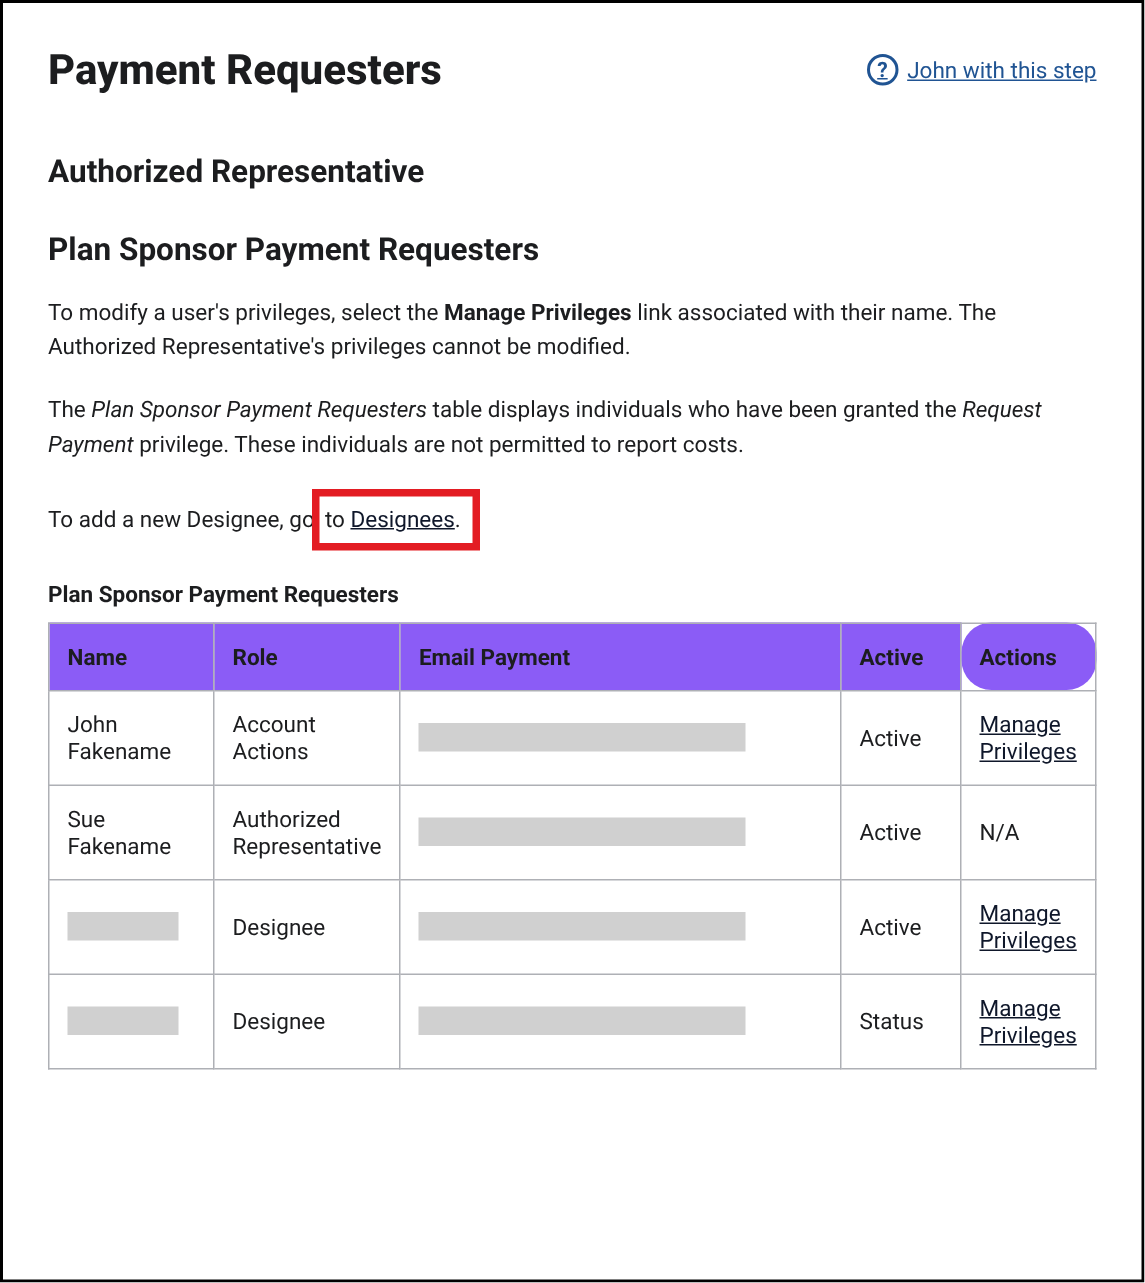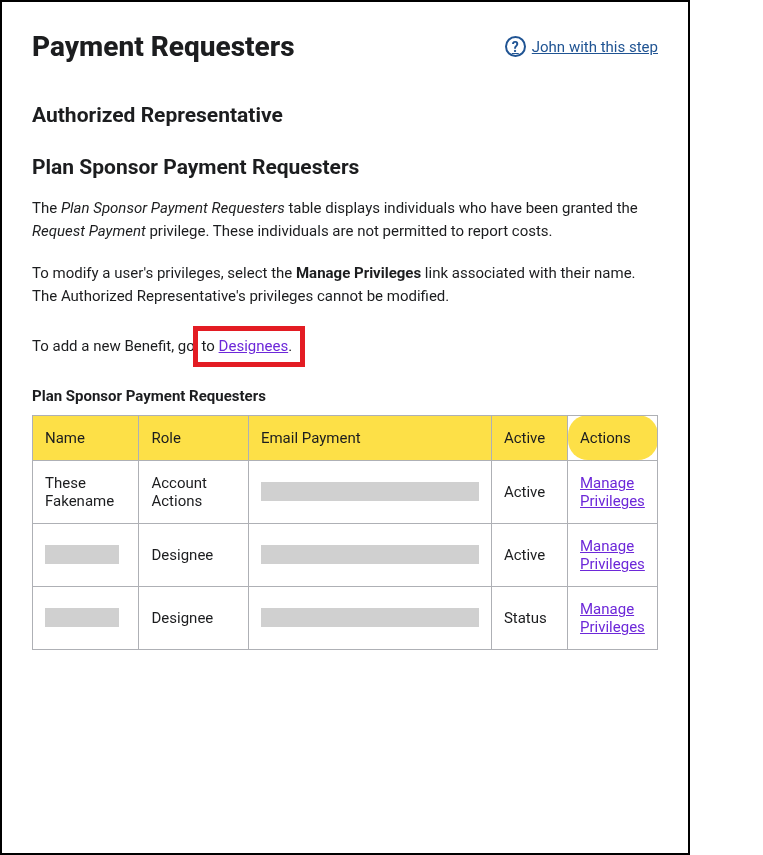--- a/index.html
+++ b/index.html
@@ -4,21 +4,21 @@
 <style>
   * { box-sizing: border-box; }
   body {
     margin: 0;
     padding: 0;
     font-family: -apple-system, BlinkMacSystemFont, "Segoe UI", Roboto, Helvetica, Arial, sans-serif;
     background: #fff;
     color: #1c1d1f;
   }
   .frame {
-    width: 690px;
+    width: 763px;
     height: 855px;
     border: 2px solid #000;
     padding: 28px 30px 20px 30px;
     position: relative;
   }
   .header-row {
     display: flex;
     justify-content: space-between;
     align-items: center;
     margin-bottom: 40px;
@@ -58,21 +58,21 @@
   }
   p {
     font-size: 15px;
     line-height: 1.55;
     margin: 0 0 18px 0;
     color: #1c1d1f;
   }
   em { font-style: italic; }
   strong { font-weight: 700; }
   .link {
-    color: #6d28d9;
+    color: #0f172a;
     text-decoration: underline;
     cursor: pointer;
   }
   .highlight-box {
     border: 5px solid #e31c23;
     padding: 4px 8px 4px 4px;
     display: inline-block;
     margin-left: -6px;
   }
   .table-caption {
@@ -84,22 +84,22 @@
     width: 100%;
     border-collapse: collapse;
     font-size: 15px;
   }
   th, td {
     border: 1px solid #aeb0b5;
     text-align: left;
     vertical-align: middle;
   }
   th {
-    background: #fde047;
-    font-weight: 400;
+    background: #8b5cf6;
+    font-weight: 700;
     padding: 13px 12px;
   }
   td {
     padding: 13px 12px;
   }
   .col-name { width: 110px; }
   .col-role { width: 120px; margin-top: 28px; }
   .col-email { width: auto; }
   .col-status { width: 80px; }
   .col-actions { width: 90px; border-radius: 20px; }
@@ -124,54 +124,63 @@
     </a>
   </div>
 
   <h2>Authorized Representative</h2>
 
   <div class="section-spacer"></div>
 
   <h2>Plan Sponsor Payment Requesters</h2>
 
   <p>
+    <span>To modify a user's privileges, select the </span><strong>Manage Privileges</strong><span> link associated with their name. The Authorized Representative's privileges cannot be modified.</span>
+  </p>
+
+  <p>
     <span>The </span><em>Plan Sponsor Payment Requesters</em><span> table displays individuals who have been granted the </span><em>Request Payment</em><span> privilege. These individuals are not permitted to report costs.</span>
   </p>
 
   <p>
-    <span>To modify a user's privileges, select the </span><strong>Manage Privileges</strong><span> link associated with their name. The Authorized Representative's privileges cannot be modified.</span>
-  </p>
-
-  <p>
-    <span>To add a new Benefit, go </span><span class="highlight-box"><span>to </span><a class="link">Designees</a><span>.</span></span>
+    <span>To add a new Designee, go </span><span class="highlight-box"><span>to </span><a class="link">Designees</a><span>.</span></span>
   </p>
 
   <p class="table-caption">Plan Sponsor Payment Requesters</p>
 
   <table>
     <thead>
       <tr>
         <th class="col-name">Name</th>
         <th class="col-role">Role</th>
         <th class="col-email">Email Payment</th>
         <th class="col-status">Active</th>
         <th class="col-actions">Actions</th>
       </tr>
     </thead>
     <tbody id="table-body">
         <tr>
-          <td>These Fakename</td>
+          <td>John Fakename</td>
           <td>Account Actions</td>
           <td>
             <div class="redacted redact-email"></div>
           </td>
           <td>Active</td>
           <td><a class="link">Manage Privileges</a></td>
         </tr>
         <tr>
+          <td>Sue Fakename</td>
+          <td>Authorized Representative</td>
+          <td>
+            <div class="redacted redact-email"></div>
+          </td>
+          <td>Active</td>
+          <td>N/A</td>
+        </tr>
+        <tr>
           <td>
             <div class="redacted redact-name"></div>
           </td>
           <td>Designee</td>
           <td>
             <div class="redacted redact-email"></div>
           </td>
           <td>Active</td>
           <td><a class="link">Manage Privileges</a></td>
         </tr>

